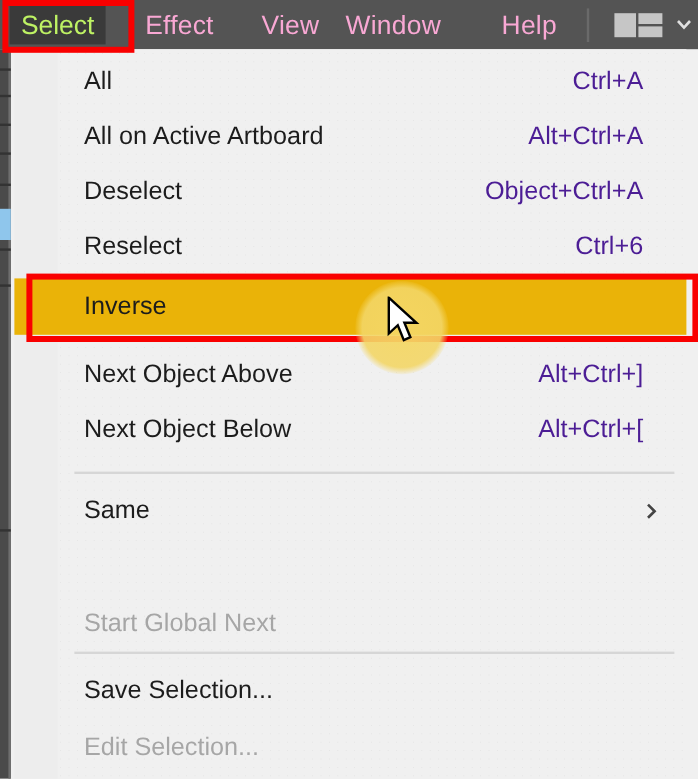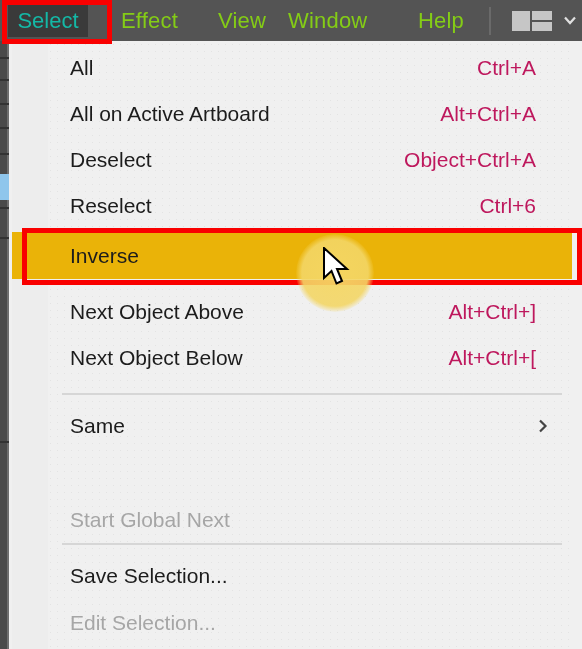--- a/index.html
+++ b/index.html
@@ -11,27 +11,27 @@
   }
   #app{position:relative;width:582px;height:649px;overflow:hidden;background:#f0f0f0;}
 
   
   .menubar{
     position:absolute;left:0;top:0;width:582px;height:41px;
     background:#545454;
     display:flex;align-items:center;
   }
   .menubar-item{
-    font-size:22px;color:#84cc16;letter-spacing:.2px;
+    font-size:22px;color:#f9a8d4;letter-spacing:.2px;
     padding:0 0;margin:0;white-space:nowrap;
     line-height:41px;
   }
   .mb-select{
     position:absolute;left:8px;top:4px;width:80px;height:33px;
-    background:#3a3a3a;color:#14b8a6;font-size:22px;
+    background:#3a3a3a;color:#bef264;font-size:22px;
     display:flex;align-items:center;justify-content:center;
   }
   .mb-effect{position:absolute;left:121px;top:0;}
   .mb-view{position:absolute;left:218px;top:0;text-align:right;}
   .mb-window{position:absolute;left:288px;top:0;}
   .mb-help{position:absolute;left:418px;top:0;}
 
   .mb-divider{
     position:absolute;left:489px;top:7px;width:2px;height:28px;background:#6a6a6a;
   }
@@ -69,21 +69,21 @@
   }
 
   .mrow{
     position:absolute;left:0;width:560px;height:46px;
     display:flex;align-items:center;
   }
   .mrow .lbl{
     position:absolute;left:58px;font-size:21px;color:#1c1c1c;white-space:nowrap;
   }
   .mrow .sc{
-    position:absolute;right:36px;font-size:21px;color:#be185d;white-space:nowrap;text-align:right;
+    position:absolute;right:36px;font-size:21px;color:#4c1d95;white-space:nowrap;text-align:right;
   }
   .mrow.disabled .lbl{color:#a6a6a6;}
   .mrow.highlight{background:#eab308;}
   .mrow .arrow{
     position:absolute;right:22px;top:15px;width:14px;height:16px;
   }
 
   .sep{
     position:absolute;left:50px;width:500px;height:2px;background:#d6d6d6;
   }

